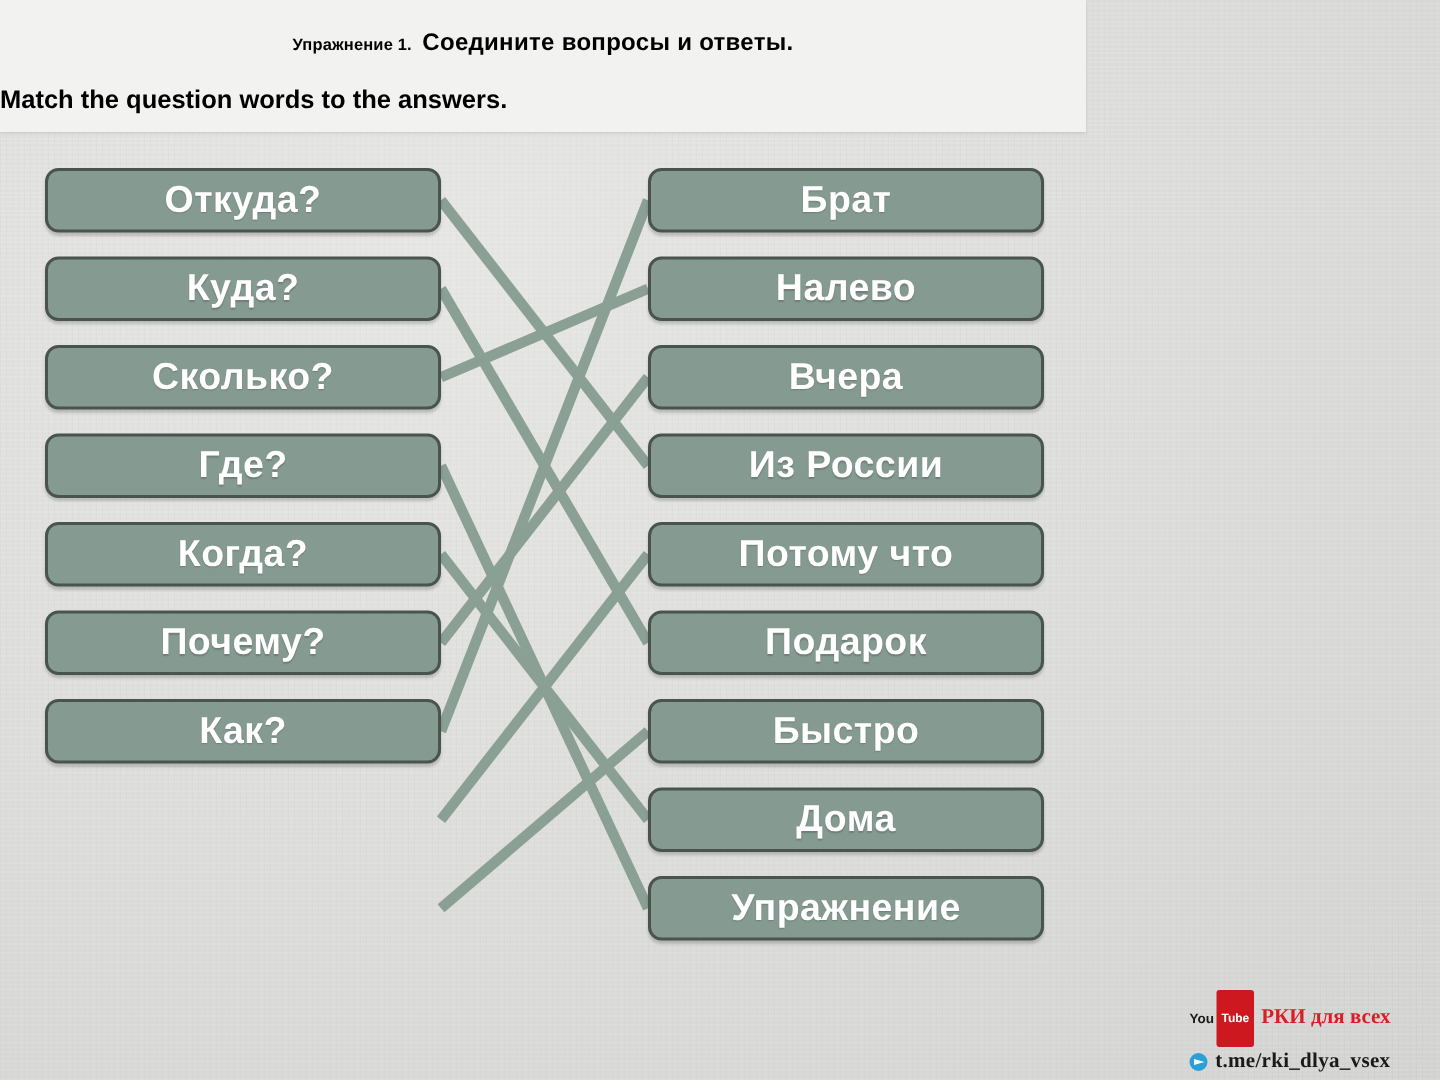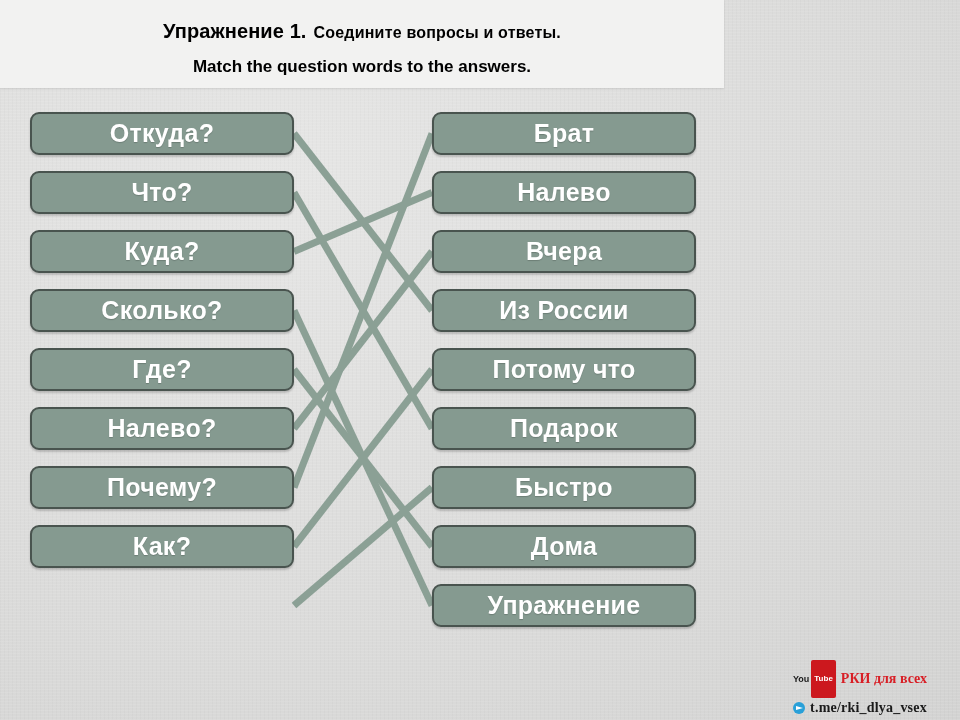--- a/index.html
+++ b/index.html
@@ -26,28 +26,28 @@
   #header{
     position:absolute;left:0;top:0;width:724px;height:88px;
     background:#f2f2f1;
     box-shadow:0 1px 2px rgba(0,0,0,.10);
   }
   #title-line{
     position:absolute;left:0;right:0;top:20px;
     text-align:center;white-space:nowrap;color:#000;
   }
   #ex-label{
-    font-size:20px;font-weight:bold;letter-spacing:.1px;
+    font-size:11px;font-weight:bold;letter-spacing:.1px;
   }
   #title-main{
     font-size:16px;font-weight:bold;letter-spacing:.2px;margin-left:7px;
   }
   #subtitle{
     position:absolute;left:0;right:0;top:57px;
-    text-align:center;white-space:nowrap;
+    text-align:left;white-space:nowrap;
     font-size:17px;font-weight:bold;color:#000;
   }
 
   
   #links{position:absolute;left:0;top:0;width:960px;height:720px;}
 
   
   .col{position:absolute;top:112px;}
   #col-left{left:30px;width:264px;}
   #col-right{left:432px;width:264px;}
@@ -129,33 +129,30 @@
       <line x1="294" y1="487.5" x2="432" y2="133.5" stroke="#8ba095" stroke-width="7" stroke-linecap="butt"></line>
       <line x1="294" y1="546.5" x2="432" y2="369.5" stroke="#8ba095" stroke-width="7" stroke-linecap="butt"></line>
       <line x1="294" y1="605.5" x2="432" y2="487.5" stroke="#8ba095" stroke-width="7" stroke-linecap="butt"></line>
     </svg>
 
   <div class="col" id="col-left">
       <div class="opt">
         <span class="opt-label">Откуда?</span>
       </div>
       <div class="opt">
-        <span class="opt-label">Что?</span>
-      </div>
-      <div class="opt">
         <span class="opt-label">Куда?</span>
       </div>
       <div class="opt">
         <span class="opt-label">Сколько?</span>
       </div>
       <div class="opt">
         <span class="opt-label">Где?</span>
       </div>
       <div class="opt">
-        <span class="opt-label">Налево?</span>
+        <span class="opt-label">Когда?</span>
       </div>
       <div class="opt">
         <span class="opt-label">Почему?</span>
       </div>
       <div class="opt">
         <span class="opt-label">Как?</span>
       </div>
     </div>
 
   <div class="col" id="col-right">

